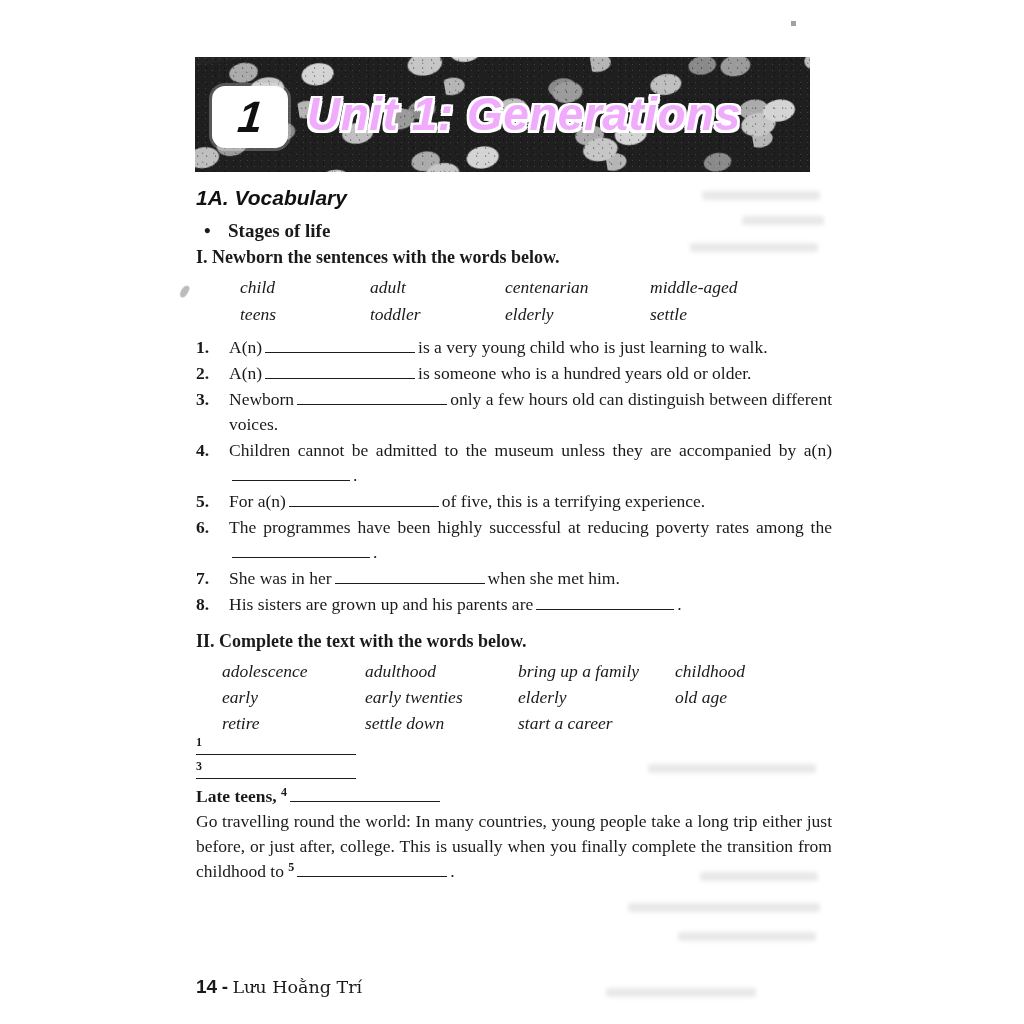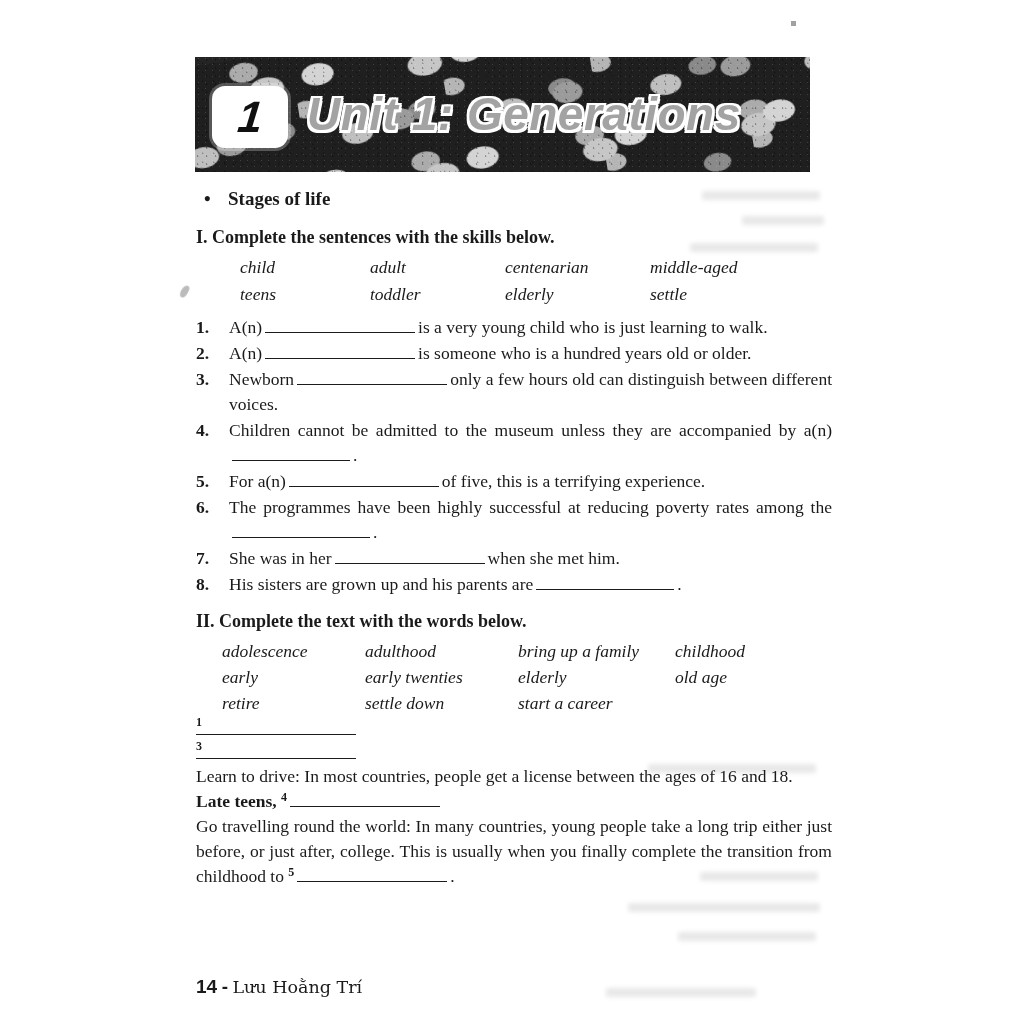--- a/index.html
+++ b/index.html
@@ -26,28 +26,28 @@
   .banner-noise { position:absolute; inset:0;
     background-image:radial-gradient(1.5px 1.5px at 30% 40%, rgba(0,0,0,.55) 50%, transparent 60%),
                      radial-gradient(1.5px 1.5px at 70% 70%, rgba(0,0,0,.45) 50%, transparent 60%),
                      radial-gradient(1px 1px at 50% 20%, rgba(255,255,255,.25) 50%, transparent 60%);
     background-size:9px 8px, 11px 9px, 7px 6px; opacity:.6; }
   .num-box { position:absolute; left:17px; top:29px; width:76px; height:62px; background:#ffffff;
              border-radius:13px; display:flex; align-items:center; justify-content:center; z-index:3;
              box-shadow:0 0 0 3px rgba(255,255,255,.25); }
   .num-box .n { font:italic 900 44px "Liberation Sans", sans-serif; color:#101010; transform:skewX(-6deg); }
   .banner-title { position:absolute; left:112px; top:30px; z-index:3; white-space:nowrap;
-    font:italic 900 46px "Liberation Sans", sans-serif; letter-spacing:.5px; color:#a3a3a3;
+    font:italic 900 46px "Liberation Sans", sans-serif; letter-spacing:.5px; color:#f0abfc;
     text-shadow:-2.5px -2.5px 0 #fff, 2.5px -2.5px 0 #fff, -2.5px 2.5px 0 #fff, 2.5px 2.5px 0 #fff,
                  0 -2.5px 0 #fff, 0 2.5px 0 #fff, -2.5px 0 0 #fff, 2.5px 0 0 #fff; }
 
   
   .content { position:absolute; left:196px; top:186px; width:636px; font-size:17.5px; line-height:25px; }
   .h-section { font:italic bold 21px "Liberation Sans", sans-serif; color:#111; margin-bottom:8px; }
-  .h-bullet { font-weight:bold; font-size:19px; margin:0 0 14px 8px; }
+  .h-bullet { font-weight:bold; font-size:19px; margin:0 0 2px 8px; }
   .h-bullet .dot { display:inline-block; width:24px; }
   .h-instruction { font-weight:bold; font-size:18px; margin-bottom:4px; }
 
   .wb1 { display:grid; grid-template-columns:130px 135px 145px auto; padding-left:44px;
          font-style:italic; font-size:17.5px; line-height:27px; margin-bottom:7px; }
   .wb2 { display:grid; grid-template-columns:143px 153px 157px auto; padding-left:26px;
          font-style:italic; font-size:17.5px; line-height:26px; margin-bottom:0; }
 
   .items { margin-bottom:12px; }
   .item { position:relative; padding-left:33px; text-align:justify; margin-bottom:1px; }
@@ -95,24 +95,25 @@
     <div class="banner-texture"></div>
     <div class="banner-noise"></div>
     <div class="num-box">
       <span class="n">1</span>
     </div>
     <div class="banner-title">Unit 1: Generations</div>
   </div>
 
   <div class="content">
 
+    <div class="h-section">1A. Vocabulary</div>
 
     <div class="h-bullet"><span class="dot">•</span><span>Stages of life</span></div>
 
-    <div class="h-instruction">I. Complete the sentences with the skills below.</div>
+    <div class="h-instruction">I. Newborn the sentences with the words below.</div>
 
     <div class="wb1">
       <span>child</span>
       <span>adult</span>
       <span>centenarian</span>
       <span>middle-aged</span>
       <span>teens</span>
       <span>toddler</span>
       <span>elderly</span>
       <span>settle</span>
@@ -171,21 +172,20 @@
     </div>
 
 
     <div class="sup-row">1</div>
     <div class="uline"></div>
 
 
     <div class="sup-row">3</div>
     <div class="uline"></div>
 
-    <div class="para">Learn to drive: In most countries, people get a license between the ages of 16 and 18.</div>
 
     <div>
       <span class="bold-label">Late teens,</span>
       <span class="sup">4</span><span class="blank"></span>
     </div>
 
     <div class="para">
       <span>Go travelling round the world: In many countries, young people take a long trip either just before, or just after, college. This is usually when you finally complete the transition from childhood to</span>
       <span class="sup">5</span><span class="blank"></span><span>.</span>
     </div>

